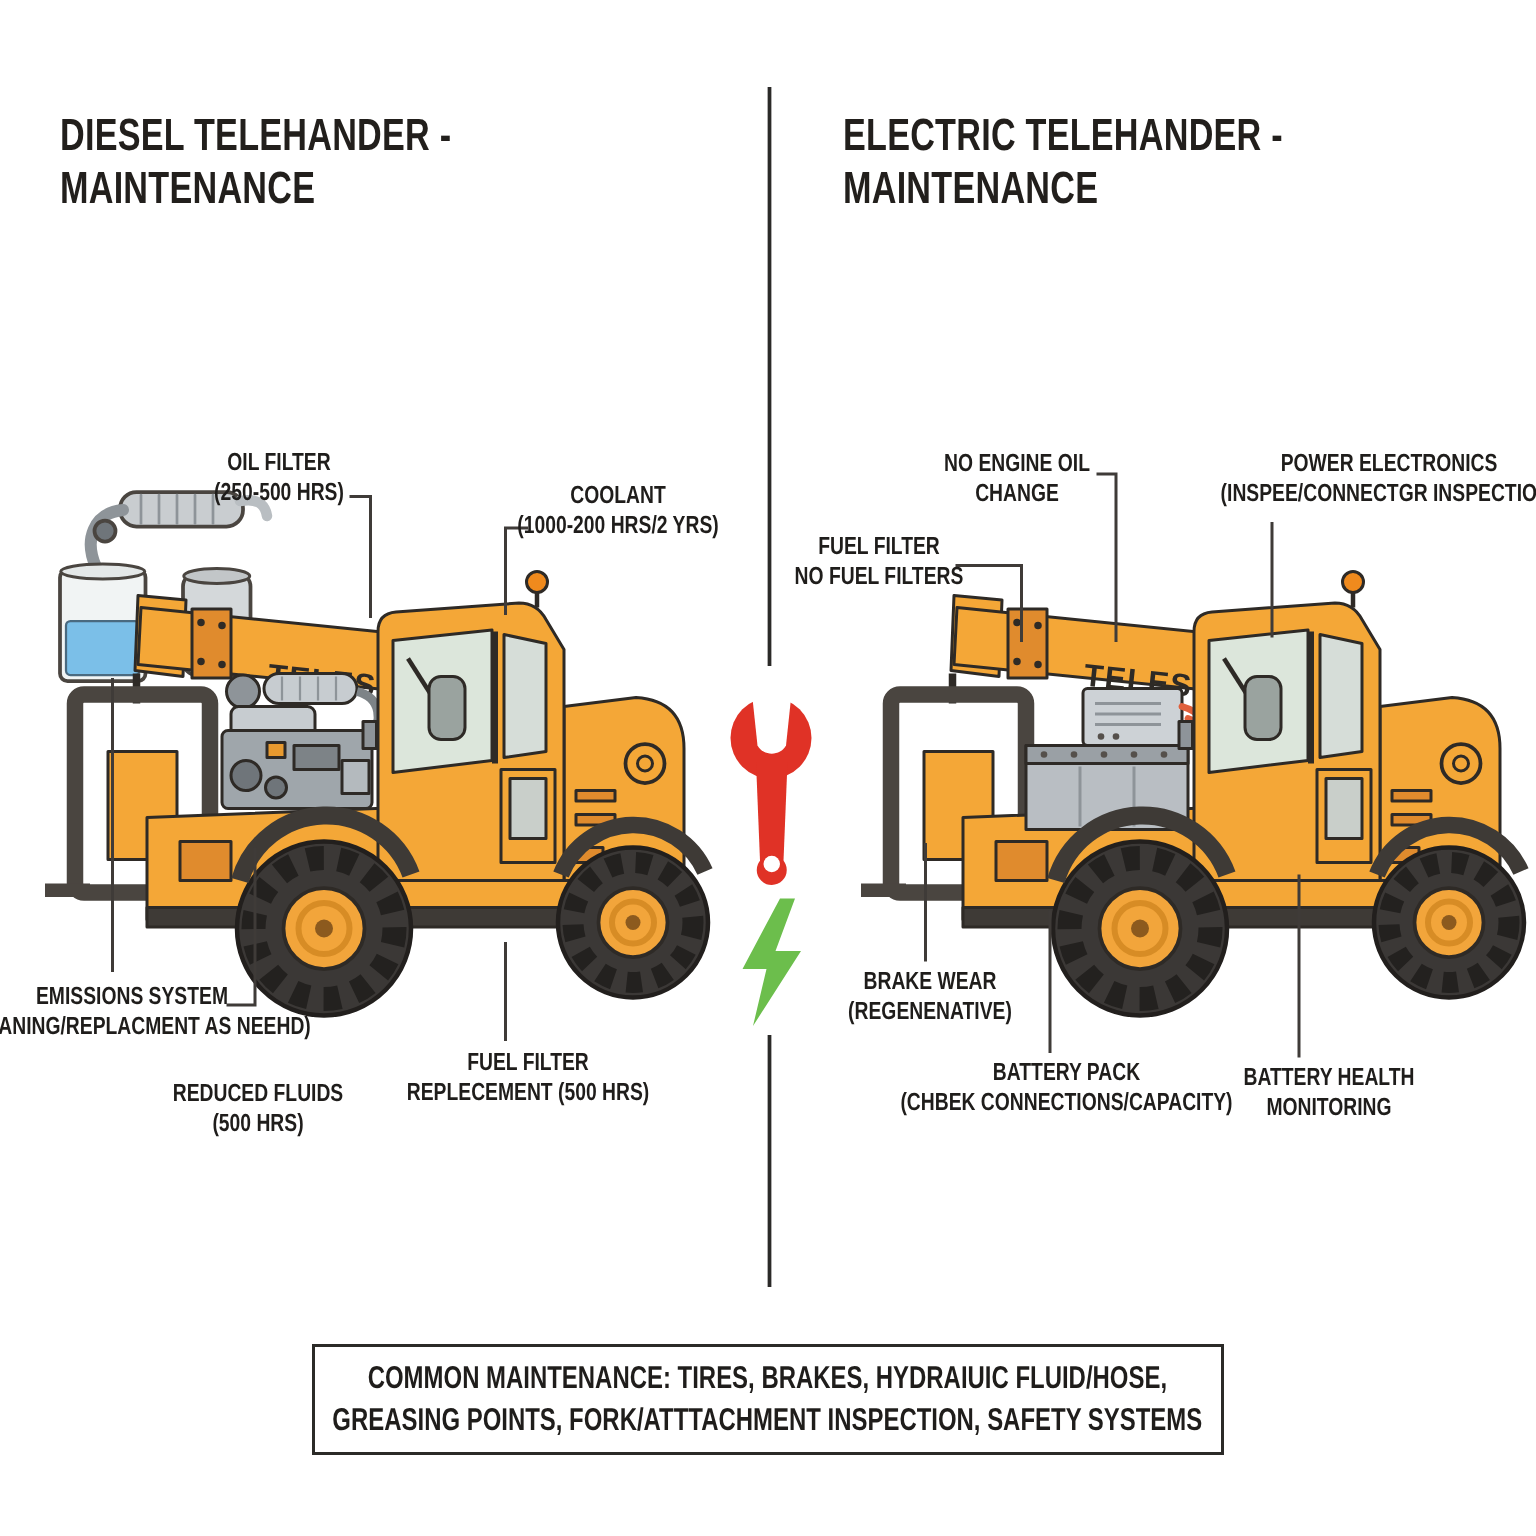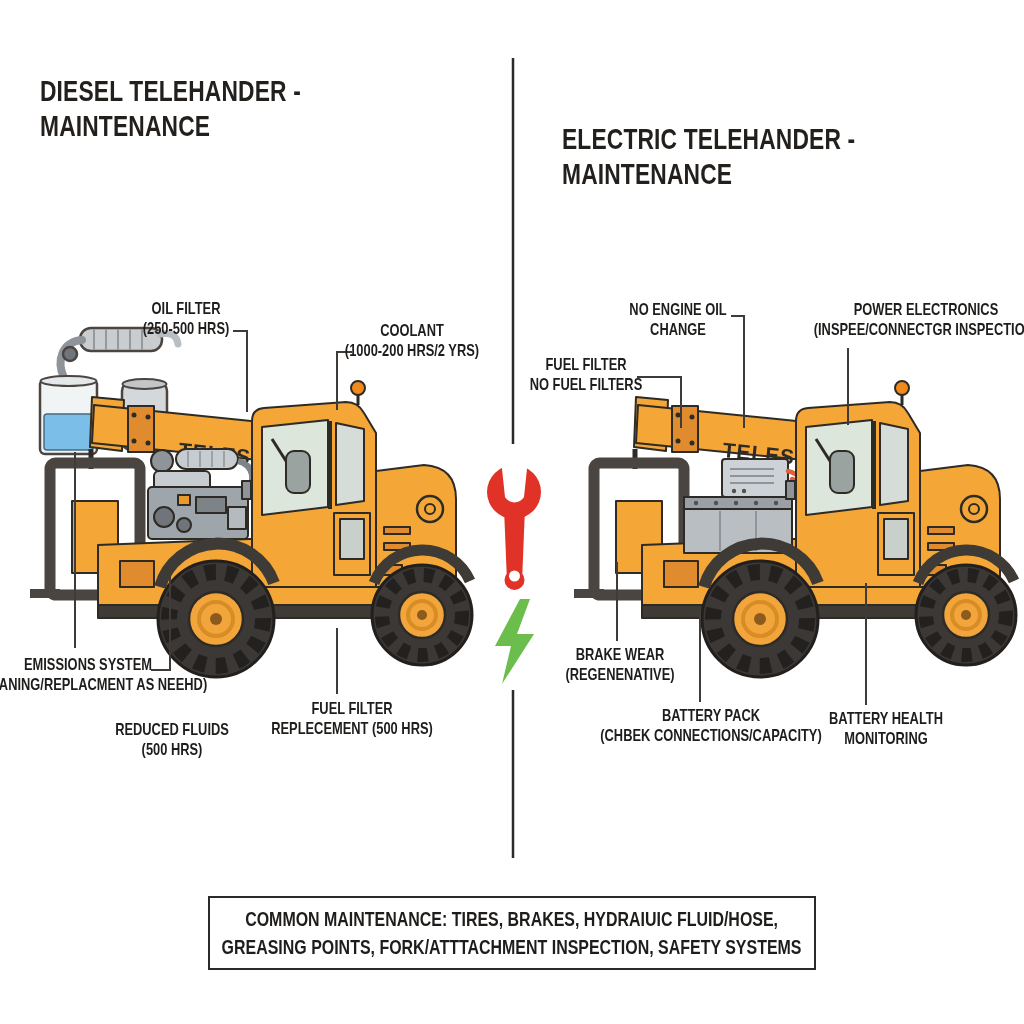--- a/index.html
+++ b/index.html
@@ -18,21 +18,21 @@
 </style>
 </head>
 <body>
 
 <div id="canvas">
 
   <div class="abs" style="left:40px;top:74px;">
     <div class="title"><span>DIESEL TELEHANDER -</span><br>
     <span>MAINTENANCE</span></div>
   </div>
-  <div class="abs" style="left:562px;top:74px;margin-top:48px;">
+  <div class="abs" style="left:562px;top:74px;">
     <div class="title"><span>ELECTRIC TELEHANDER -</span><br>
     <span>MAINTENANCE</span></div>
   </div>
 
   <svg class="abs" style="left:22px;top:320px;" width="170" height="146" viewBox="0 0 170 146">
     <g stroke="#4A4540" stroke-width="2.5" fill="none" stroke-linecap="round">
       <rect x="58" y="8" width="82" height="23" rx="11" fill="#C9CDD0"></rect>
       <line x1="72" y1="10" x2="72" y2="29" stroke="#8E9499" stroke-width="1.8"></line>
       <line x1="84" y1="10" x2="84" y2="29" stroke="#8E9499" stroke-width="1.8"></line>
       <line x1="96" y1="10" x2="96" y2="29" stroke="#8E9499" stroke-width="1.8"></line>

